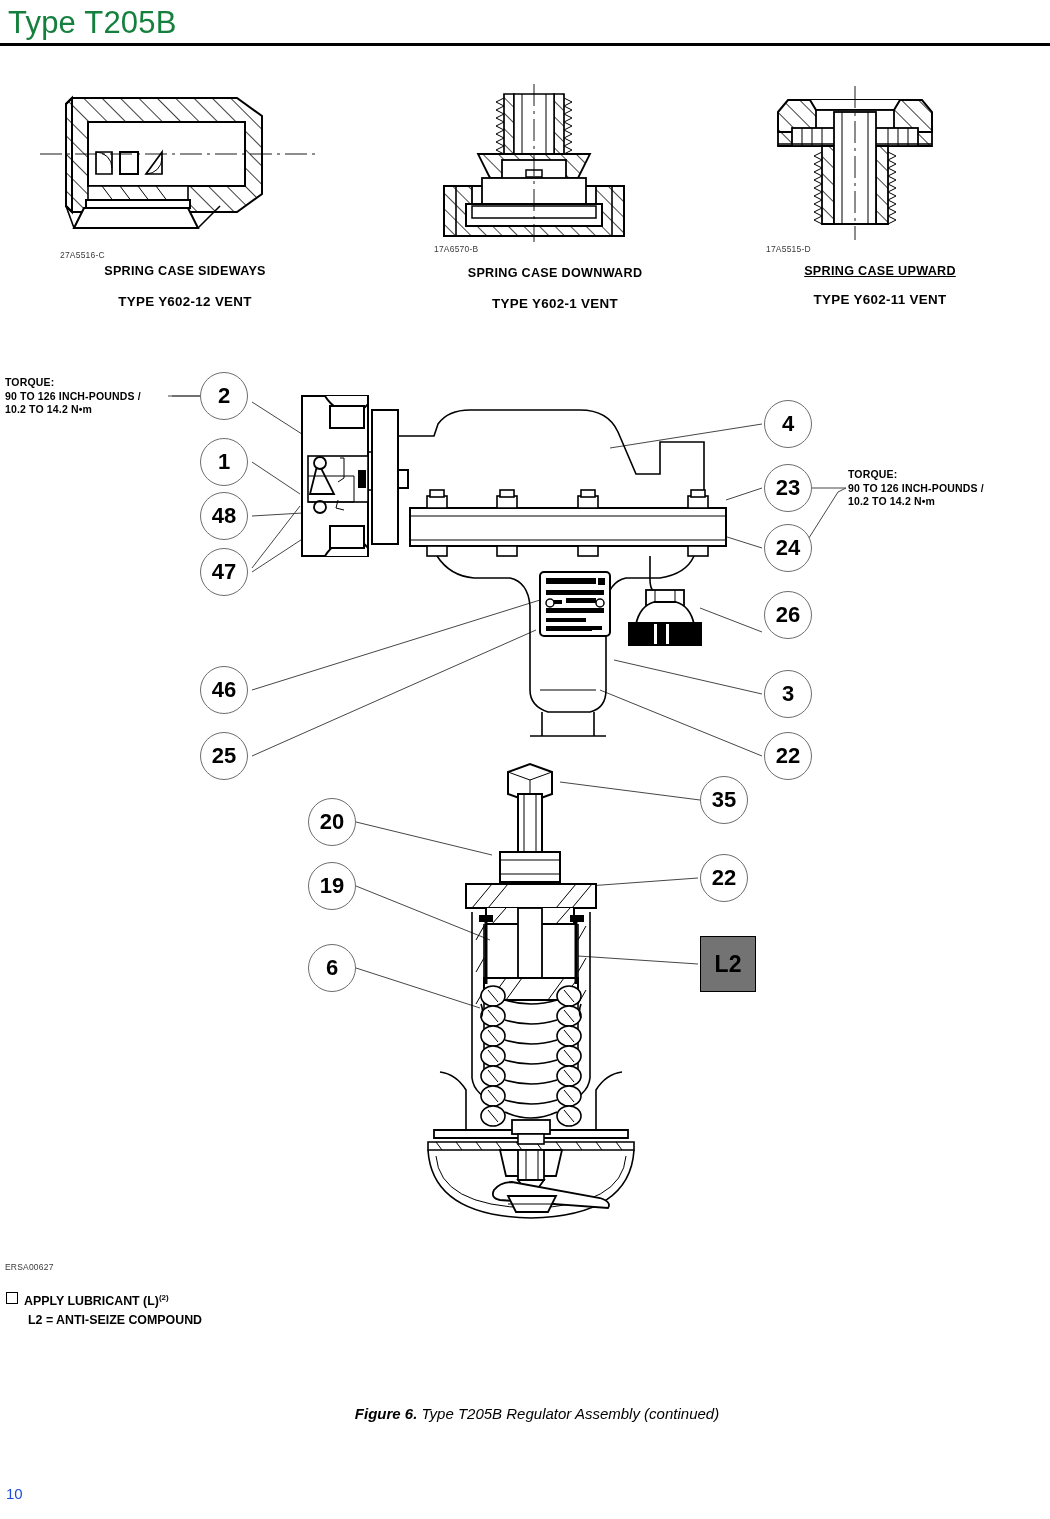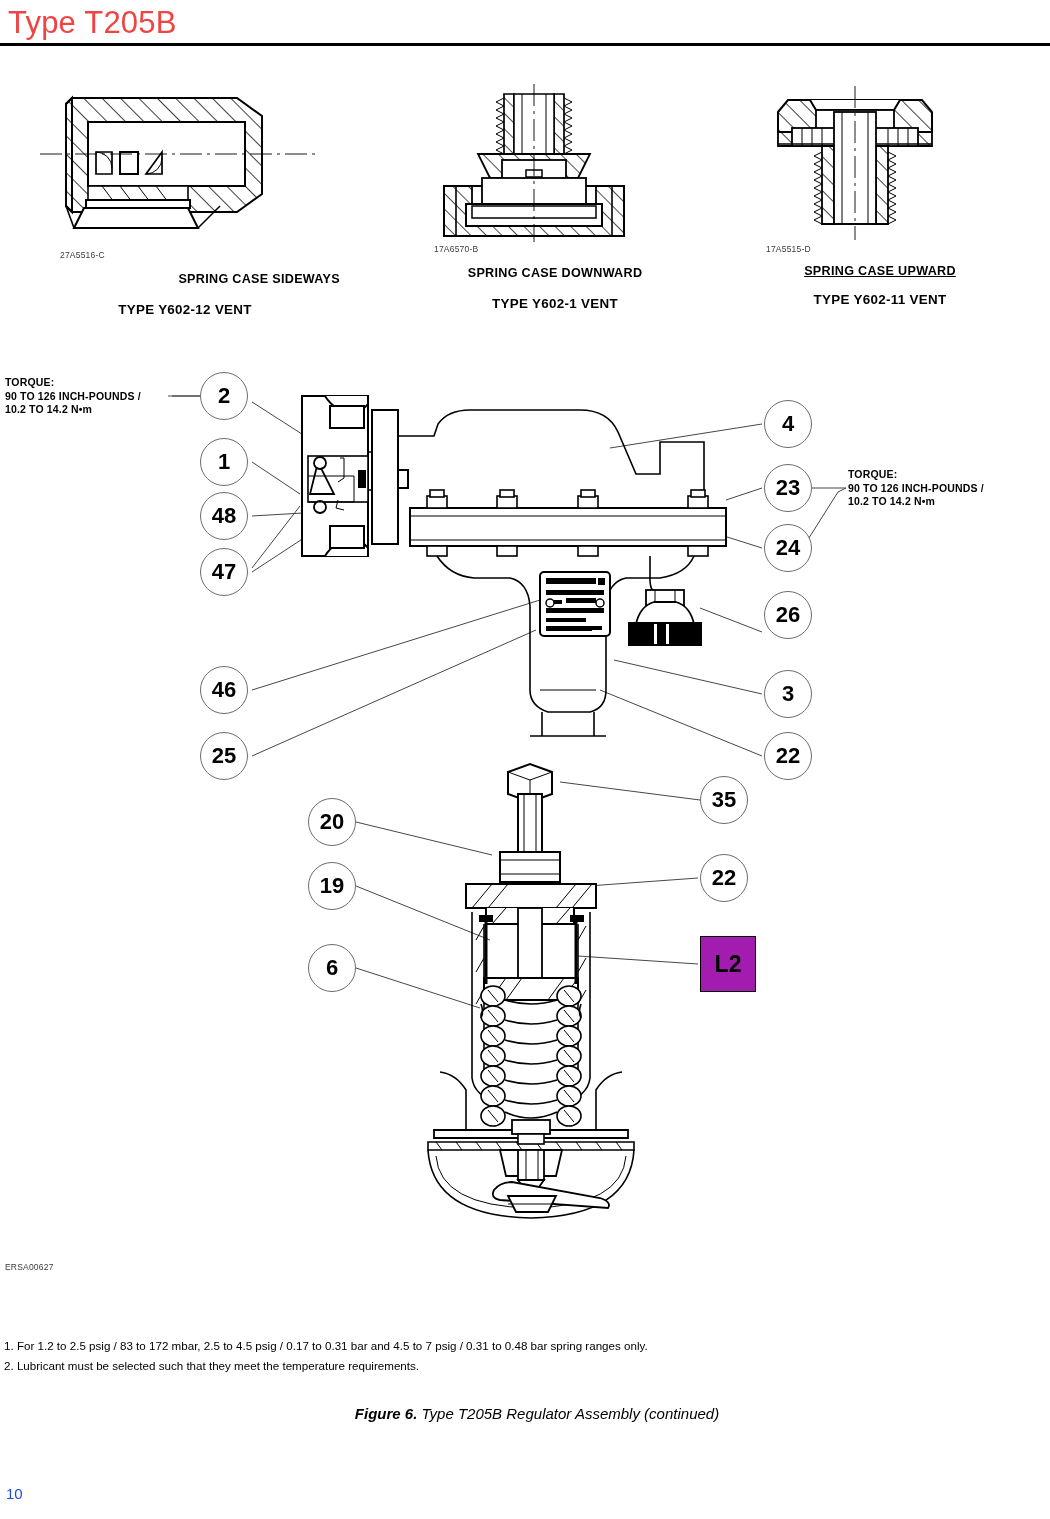--- a/index.html
+++ b/index.html
@@ -7,21 +7,21 @@
     width:1050px;height:1519px;position:relative;
     font-family:"Liberation Sans", sans-serif;
     color:#000;overflow:hidden;
   }
   .pg{position:absolute;left:0;top:0;width:1050px;height:1519px;}
 
   
   #doc-title{
     position:absolute;left:8px;top:4px;
     font-size:31px;font-weight:400;letter-spacing:.2px;
-    color:#ef4444;line-height:38px;
+    color:#15803d;line-height:38px;
   }
   #title-rule{
     position:absolute;left:0;top:43px;width:1050px;height:3px;background:#000;
   }
 
   
   .vent-fig{position:absolute;text-align:center;}
   .vent-art{position:relative;margin:0 auto;}
   .vent-code{
     font-size:8.5px;font-weight:400;color:#3a3a3a;
@@ -33,21 +33,21 @@
   
   .bub{
     position:absolute;width:48px;height:48px;border-radius:50%;
     border:1.3px solid #6d6d6d;background:#fff;
     display:flex;align-items:center;justify-content:center;
     font-size:22px;font-weight:bold;color:#000;z-index:6;
     box-sizing:border-box;
   }
   .boxlab{
     position:absolute;width:56px;height:56px;
-    border:1.6px solid #000;background:#a21caf;
+    border:1.6px solid #000;background:#737373;
     display:flex;align-items:center;justify-content:center;
     font-size:23px;font-weight:bold;z-index:6;box-sizing:border-box;
   }
 
   
   .torque{
     position:absolute;font-size:10.5px;font-weight:bold;line-height:13.6px;
     letter-spacing:.15px;z-index:6;white-space:pre-line;
   }
 
@@ -118,21 +118,21 @@
         <rect x="56" y="118" width="104" height="8" class="wht" stroke="#000" stroke-width="2"></rect>
 
         <path d="M44 146 L54 126 L158 126 L168 146 Z" class="wht" stroke="#000" stroke-width="2"></path>
         <path d="M36 124 L44 146" class="med"></path>
         <path d="M168 146 L190 124" class="med"></path>
 
         <line x1="10" y1="72" x2="288" y2="72" class="dash"></line>
       </svg>
     </div>
     <div class="vent-code" style="margin-left:30px;margin-top:8px;">27A5516-C</div>
-    <div class="vent-l1" style="margin-top:12px;text-align:right;">SPRING CASE SIDEWAYS</div>
+    <div class="vent-l1" style="margin-top:4px;">SPRING CASE SIDEWAYS</div>
     <div class="vent-l2" style="margin-top:16px;">TYPE Y602-12 VENT</div>
   </div>
 
   <div class="vent-fig" style="left:410px;top:82px;width:290px;">
     <div class="vent-art">
       <svg width="290" height="160" viewBox="0 0 290 160">
         <defs>
           <pattern id="h2" width="11" height="11" patternTransform="rotate(-45)" patternUnits="userSpaceOnUse">
             <line x1="0" y1="0" x2="0" y2="11" stroke="#000" stroke-width="1.4"></line>
           </pattern>
@@ -471,25 +471,27 @@
 
   <div class="torque" style="left:5px;top:376px;">TORQUE:
 90 TO 126 INCH-POUNDS /
 10.2 TO 14.2 N•m</div>
   <div class="torque" style="left:848px;top:468px;">TORQUE:
 90 TO 126 INCH-POUNDS /
 10.2 TO 14.2 N•m</div>
 
   <div id="ersa">ERSA00627</div>
 
-
-  <div id="notes">
-    <div>1.  For 1.2 to 2.5 psig / 83 to 172 mbar, 2.5 to 4.5 psig / 0.17 to 0.31 bar and 4.5 to 7 psig / 0.31 to 0.48 bar spring ranges only.</div>
-    <div>2.  Lubricant must be selected such that they meet the temperature requirements.</div>
+  <div id="lub-block">
+    <div>
+      <span id="lub-sq"></span><span>APPLY LUBRICANT (L)</span><sup>(2)</sup>
+    </div>
+    <div style="padding-left:22px;">L2 = ANTI-SEIZE COMPOUND</div>
   </div>
+
 
   <div id="fig-cap">
     <b>Figure 6.</b><span> Type T205B Regulator Assembly (continued)</span>
   </div>
 
   <div id="page-no">10</div>
 
 </div>
 
 </body></html>

